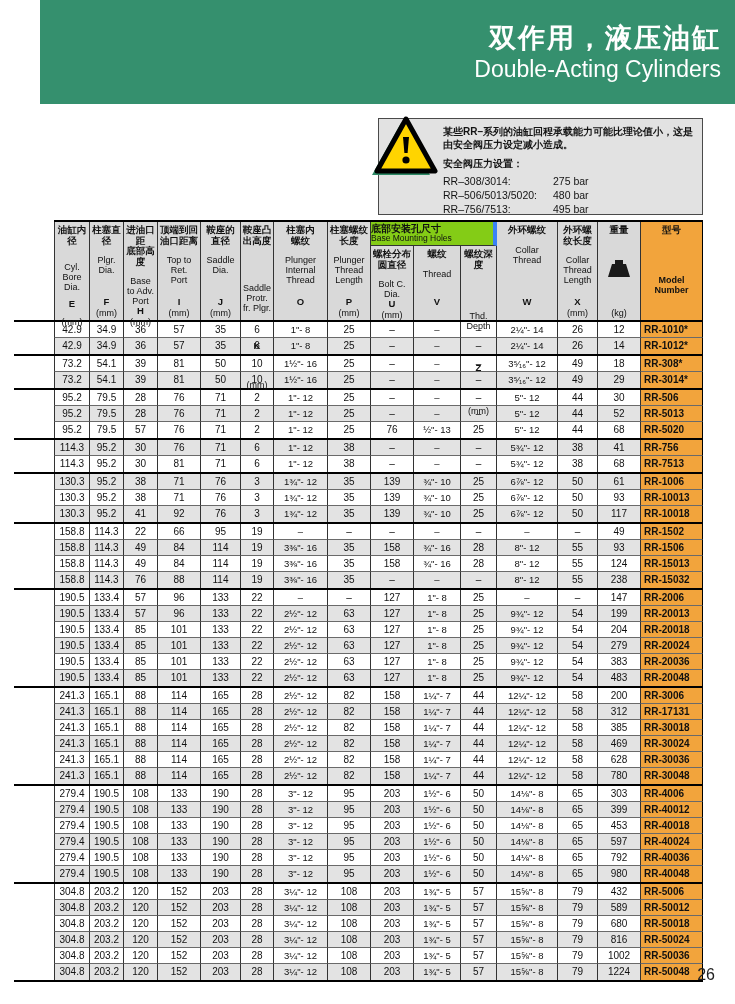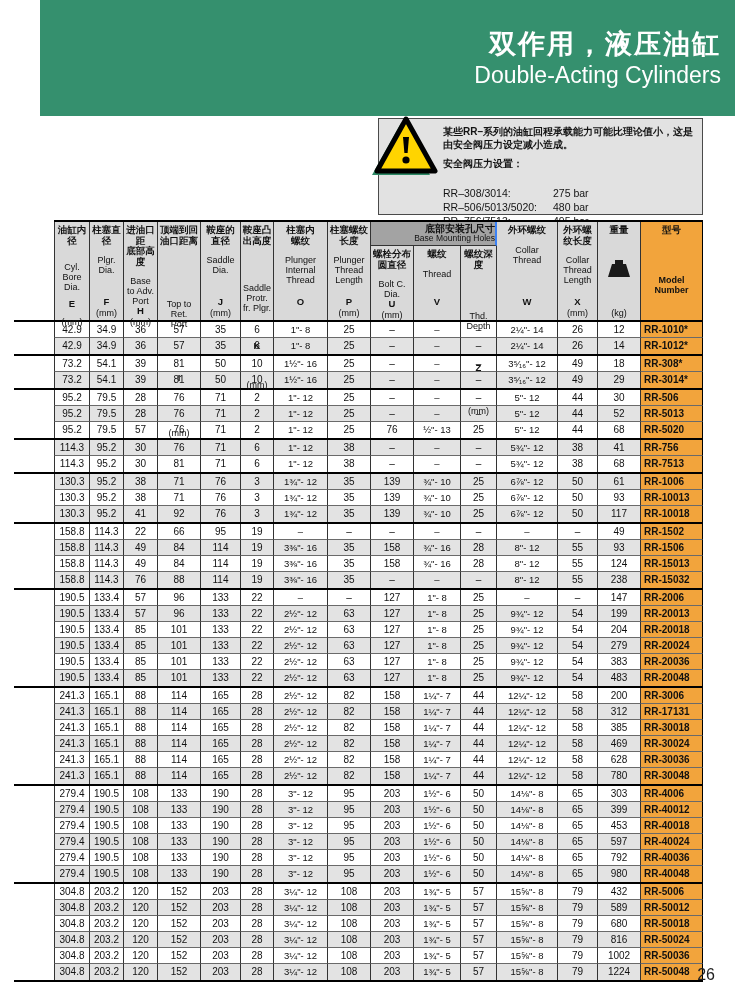--- a/index.html
+++ b/index.html
@@ -1,50 +1,50 @@
 <!DOCTYPE html>
 <html><head>
 <meta charset="utf-8">
 <style>
   html,body{margin:0;padding:0;background:#fff;}
   .page{position:relative;width:735px;height:1004px;background:#ffffff;overflow:hidden;
         font-family:"Liberation Sans","DejaVu Sans",sans-serif;color:#111;}
 
   
-  .banner{position:absolute;left:40px;top:0;width:695px;height:116px;
+  .banner{position:absolute;left:40px;top:0;width:695px;height:104px;
           display:flex;flex-direction:column;justify-content:center;align-items:flex-end;
           padding-right:14px;box-sizing:border-box;color:#fff;}
   .banner .zh{font-size:27px;font-weight:bold;letter-spacing:2px;line-height:30px;}
   .banner .en{font-size:23px;line-height:26px;margin-top:3px;}
 
   
   .warnbox{position:absolute;left:378px;top:118px;width:325px;height:97px;
            background:#e2e2e2;border:1px solid #4a4a4a;box-sizing:border-box;}
   .tri-wrap{position:absolute;left:-10px;top:-4px;width:74px;height:70px;}
   .warn-text{position:absolute;left:64px;top:6px;right:3px;font-size:10px;color:#141414;}
   .wline{font-weight:bold;line-height:13px;white-space:nowrap;}
   .wsub{font-weight:bold;line-height:13px;margin-top:6px;}
-  .wsettings{margin-top:16px;}
+  .wsettings{margin-top:4px;}
   .wrow{display:flex;line-height:14px;font-size:10.5px;}
   .wrow .wl{width:110px;}
 
   
   .spec{position:absolute;left:14px;top:222px;width:689px;}
   .thead{position:relative;display:grid;grid-template-rows:24px 74px;}
   .thead::before{content:"";position:absolute;left:40px;top:-2px;right:0;height:2px;background:#000;}
   .hcell{background:#d9d9d9;border-right:1px solid #333;box-sizing:border-box;
          display:flex;flex-direction:column;align-items:center;text-align:center;
          padding:3px 1px 2px;}
   .hcell.first{border-left:1px solid #333;}
   .hz{font-size:9.5px;font-weight:bold;white-space:pre-line;line-height:10.5px;}
   .he{font-size:9px;white-space:pre-line;line-height:10px;margin-top:9px;}
   .hl{font-size:9.5px;font-weight:bold;margin-top:auto;line-height:10px;}
   .hu{font-size:9px;min-height:10px;line-height:10px;margin-top:1px;}
-  .hgroup{background:#a3a3a3;border-right:2px solid #3b82f6;border-bottom:1px solid #333;
-          box-sizing:border-box;display:flex;flex-direction:column;align-items:flex-end;justify-content:center;}
+  .hgroup{background:#84cc16;border-right:4px solid #3b82f6;border-bottom:1px solid #333;
+          box-sizing:border-box;display:flex;flex-direction:column;align-items:flex-start;justify-content:center;}
   .hgz{font-size:10px;font-weight:bold;line-height:11px;}
   .hge{font-size:8.5px;line-height:9.5px;}
   .model-h{background:#f2a43c;border-right:1.5px solid #000;}
   .wt-icon{margin-top:auto;margin-bottom:2px;}
 
   .tbody{border-bottom:2px solid #000;}
   .grp{border-top:2px solid #000;}
   .row{display:grid;height:16px;}
   .cell{background:#fff;border-right:1px solid #333;border-bottom:1px solid #6a6a6a;
         box-sizing:border-box;display:flex;align-items:center;justify-content:center;
@@ -125,21 +125,21 @@
         </div>
         <div class="hcell" style="grid-area: 1 / 4 / span 2;">
           <div class="hz">进油口距
 底部高度</div>
           <div class="he">Base
 to Adv.
 Port</div>
           <div class="hl">H</div>
           <div class="hu">(mm)</div>
         </div>
-        <div class="hcell" style="grid-area: 1 / 5 / span 2; gap: 44px;">
+        <div class="hcell" style="grid-area: 1 / 5 / span 2;">
           <div class="hz">顶端到回
 油口距离</div>
           <div class="he">Top to
 Ret.
 Port</div>
           <div class="hl">I</div>
           <div class="hu">(mm)</div>
         </div>
         <div class="hcell" style="grid-area: 1 / 6 / span 2;">
           <div class="hz">鞍座的

